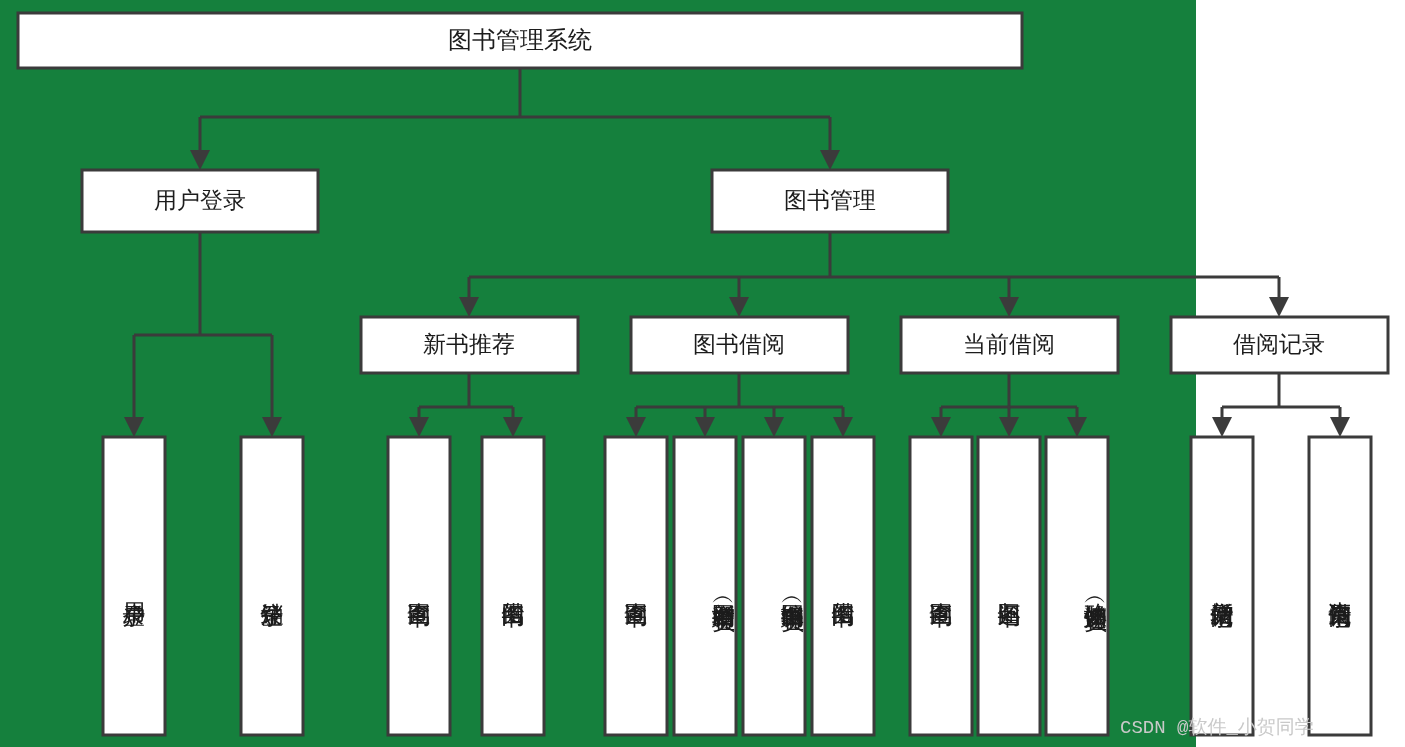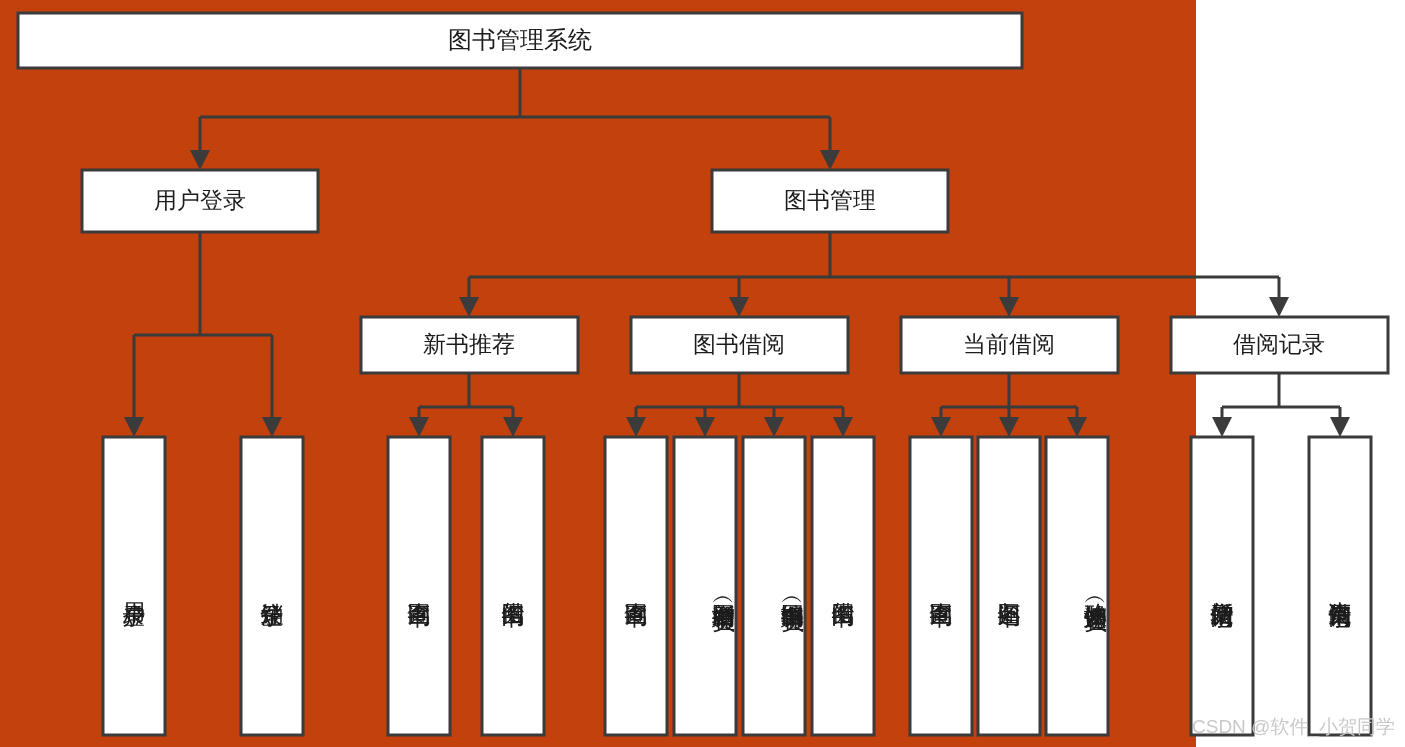--- a/index.html
+++ b/index.html
@@ -10,21 +10,21 @@
   body {
     width: 1405px;
     height: 747px;
     overflow: hidden;
     font-family: "Liberation Sans", "DejaVu Sans", sans-serif;
   }
   #diagram-root {
     position: relative;
     width: 1196px;
     height: 747px;
-    background: #c2410c;
+    background: #15803d;
   }
   svg#flow-svg {
     position: absolute;
     left: 0;
     top: 0;
     width: 1405px;
     height: 747px;
   }
   .node-box {
     fill: #ffffff;
@@ -218,15 +218,15 @@
   <div class="vert-label" style="left:743px; top:443px; width:62px; height:292px; display:flex; align-items:flex-start; justify-content:center;">编辑图书（管理员）</div>
   <div class="vert-label" style="left:812px; top:437px; width:62px; height:298px; display:flex; align-items:center; justify-content:center;">借阅图书</div>
 
   <div class="vert-label" style="left:910px; top:437px; width:62px; height:298px; display:flex; align-items:center; justify-content:center;">查询图书</div>
   <div class="vert-label" style="left:978px; top:437px; width:62px; height:298px; display:flex; align-items:center; justify-content:center;">归还图书</div>
   <div class="vert-label" style="left:1046px; top:443px; width:62px; height:292px; display:flex; align-items:flex-start; justify-content:center;">确认归还（管理员）</div>
 
   <div class="vert-label" style="left:1191px; top:437px; width:62px; height:298px; display:flex; align-items:center; justify-content:center;">新增借阅记录</div>
   <div class="vert-label" style="left:1309px; top:437px; width:62px; height:298px; display:flex; align-items:center; justify-content:center;">查询借阅记录</div>
 
-  <div class="watermark" style="left:1192px; top:714px;">CSDN @软件_小贺同学</div>
+  <div class="watermark" style="left:1120px; top:714px;font-family:Liberation Mono, monospace;">CSDN @软件_小贺同学</div>
 
 </div>
 
 </body></html>

